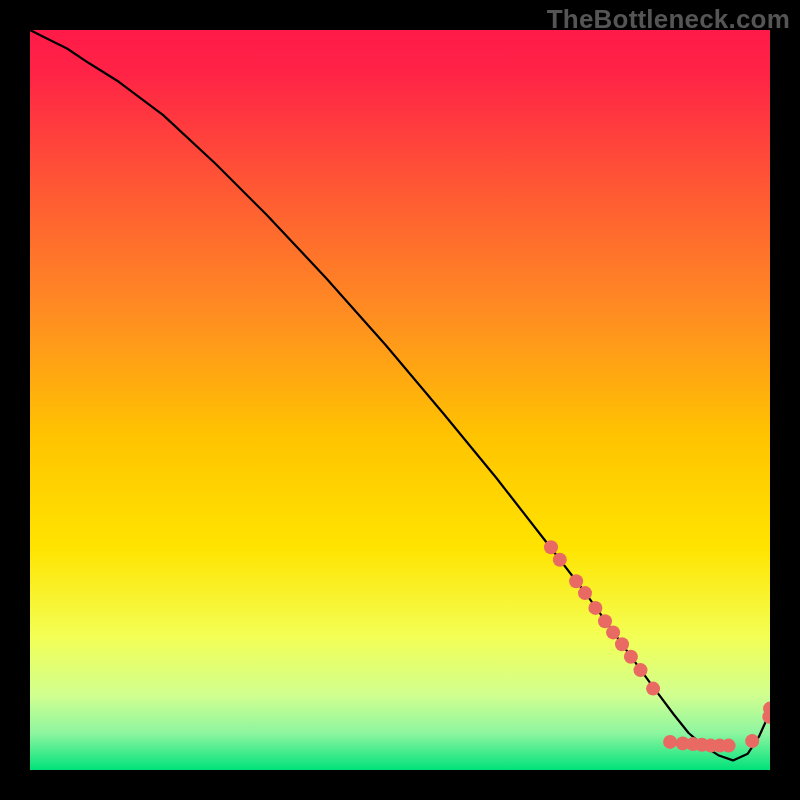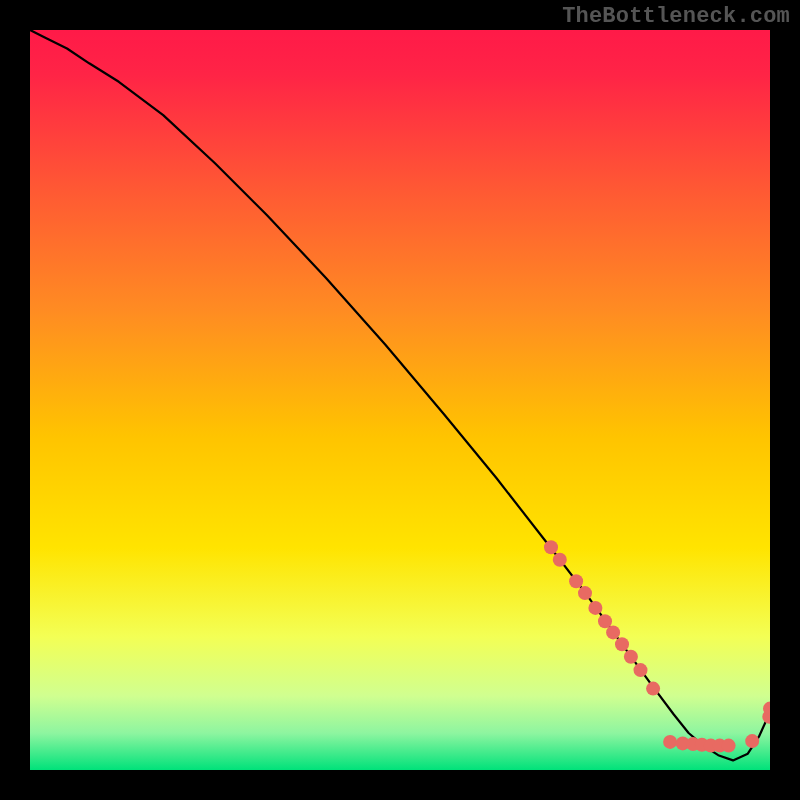--- a/index.html
+++ b/index.html
@@ -15,25 +15,24 @@
     position: relative;
     width: 800px;
     height: 800px;
     background: #000;
   }
   .watermark {
     position: absolute;
     top: 4px;
     right: 10px;
     color: #555;
-    font-size: 22px;
+    font-size: 26px;
     font-weight: 600;
     letter-spacing: 0.2px;
     user-select: none;
-    font-family: Liberation Mono, monospace;
   }
   .plot {
     position: absolute;
     left: 30px;
     top: 30px;
     width: 740px;
     height: 740px;
     
   }
   .plot svg {

